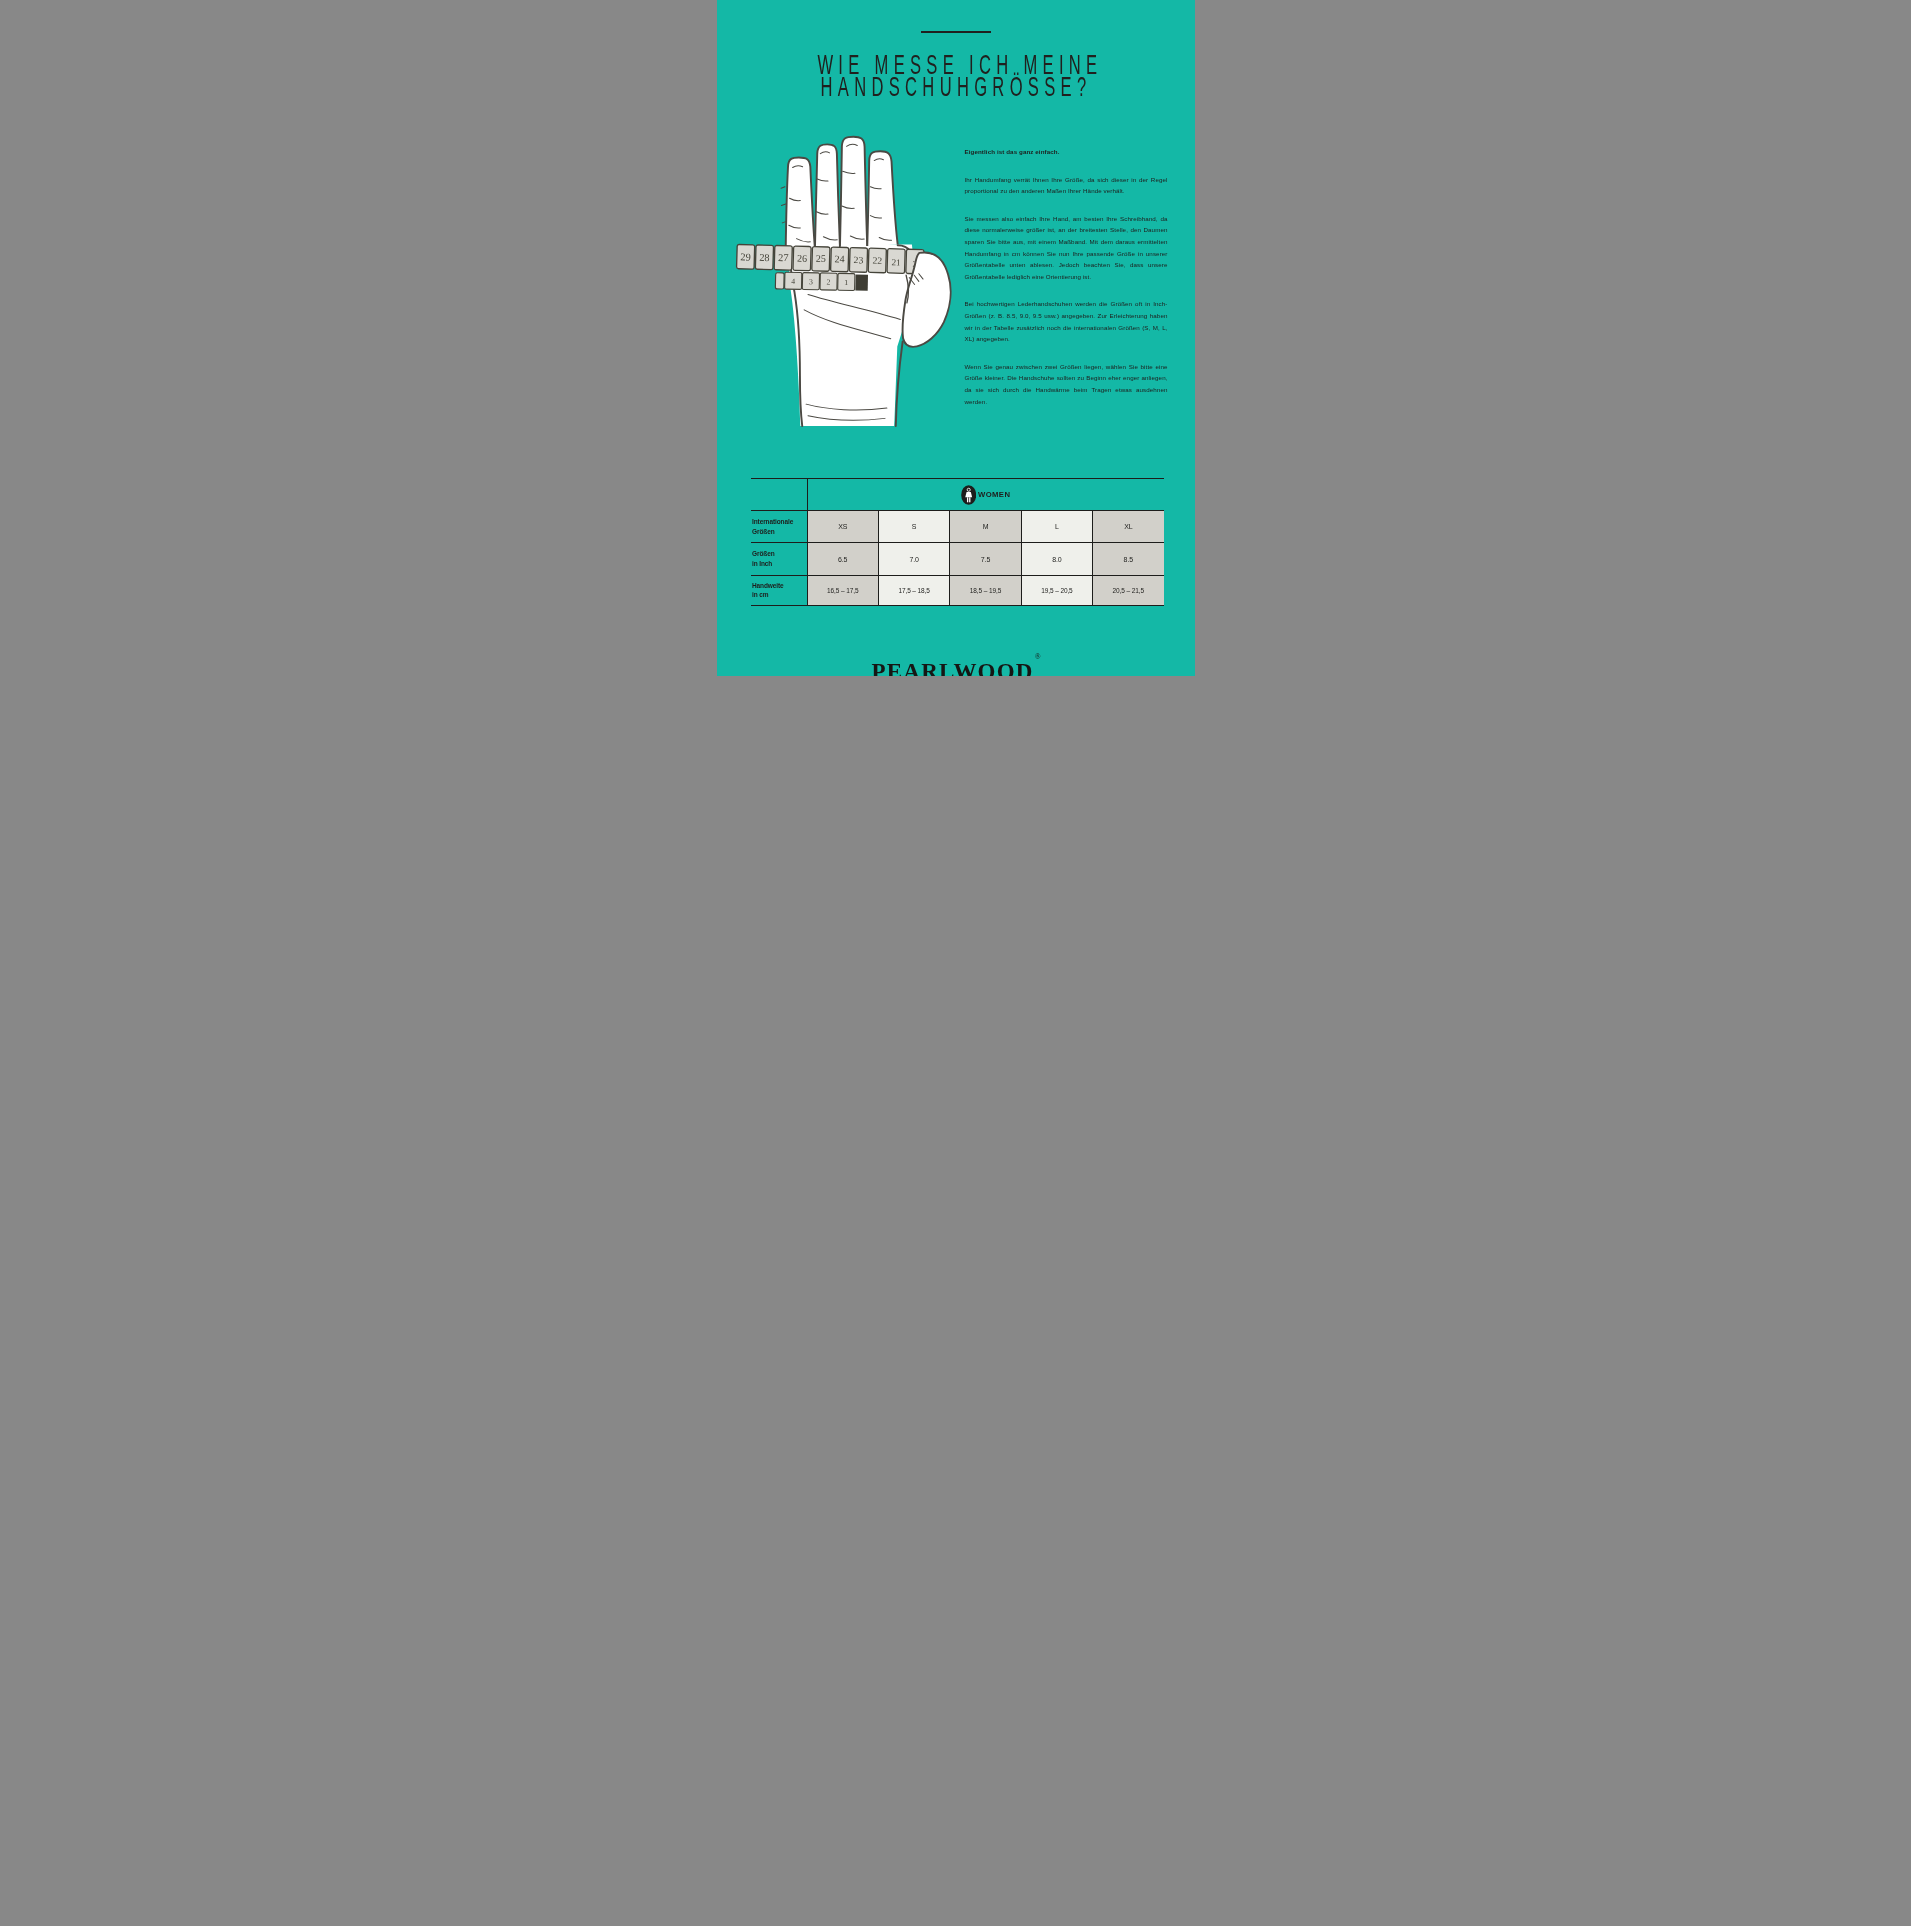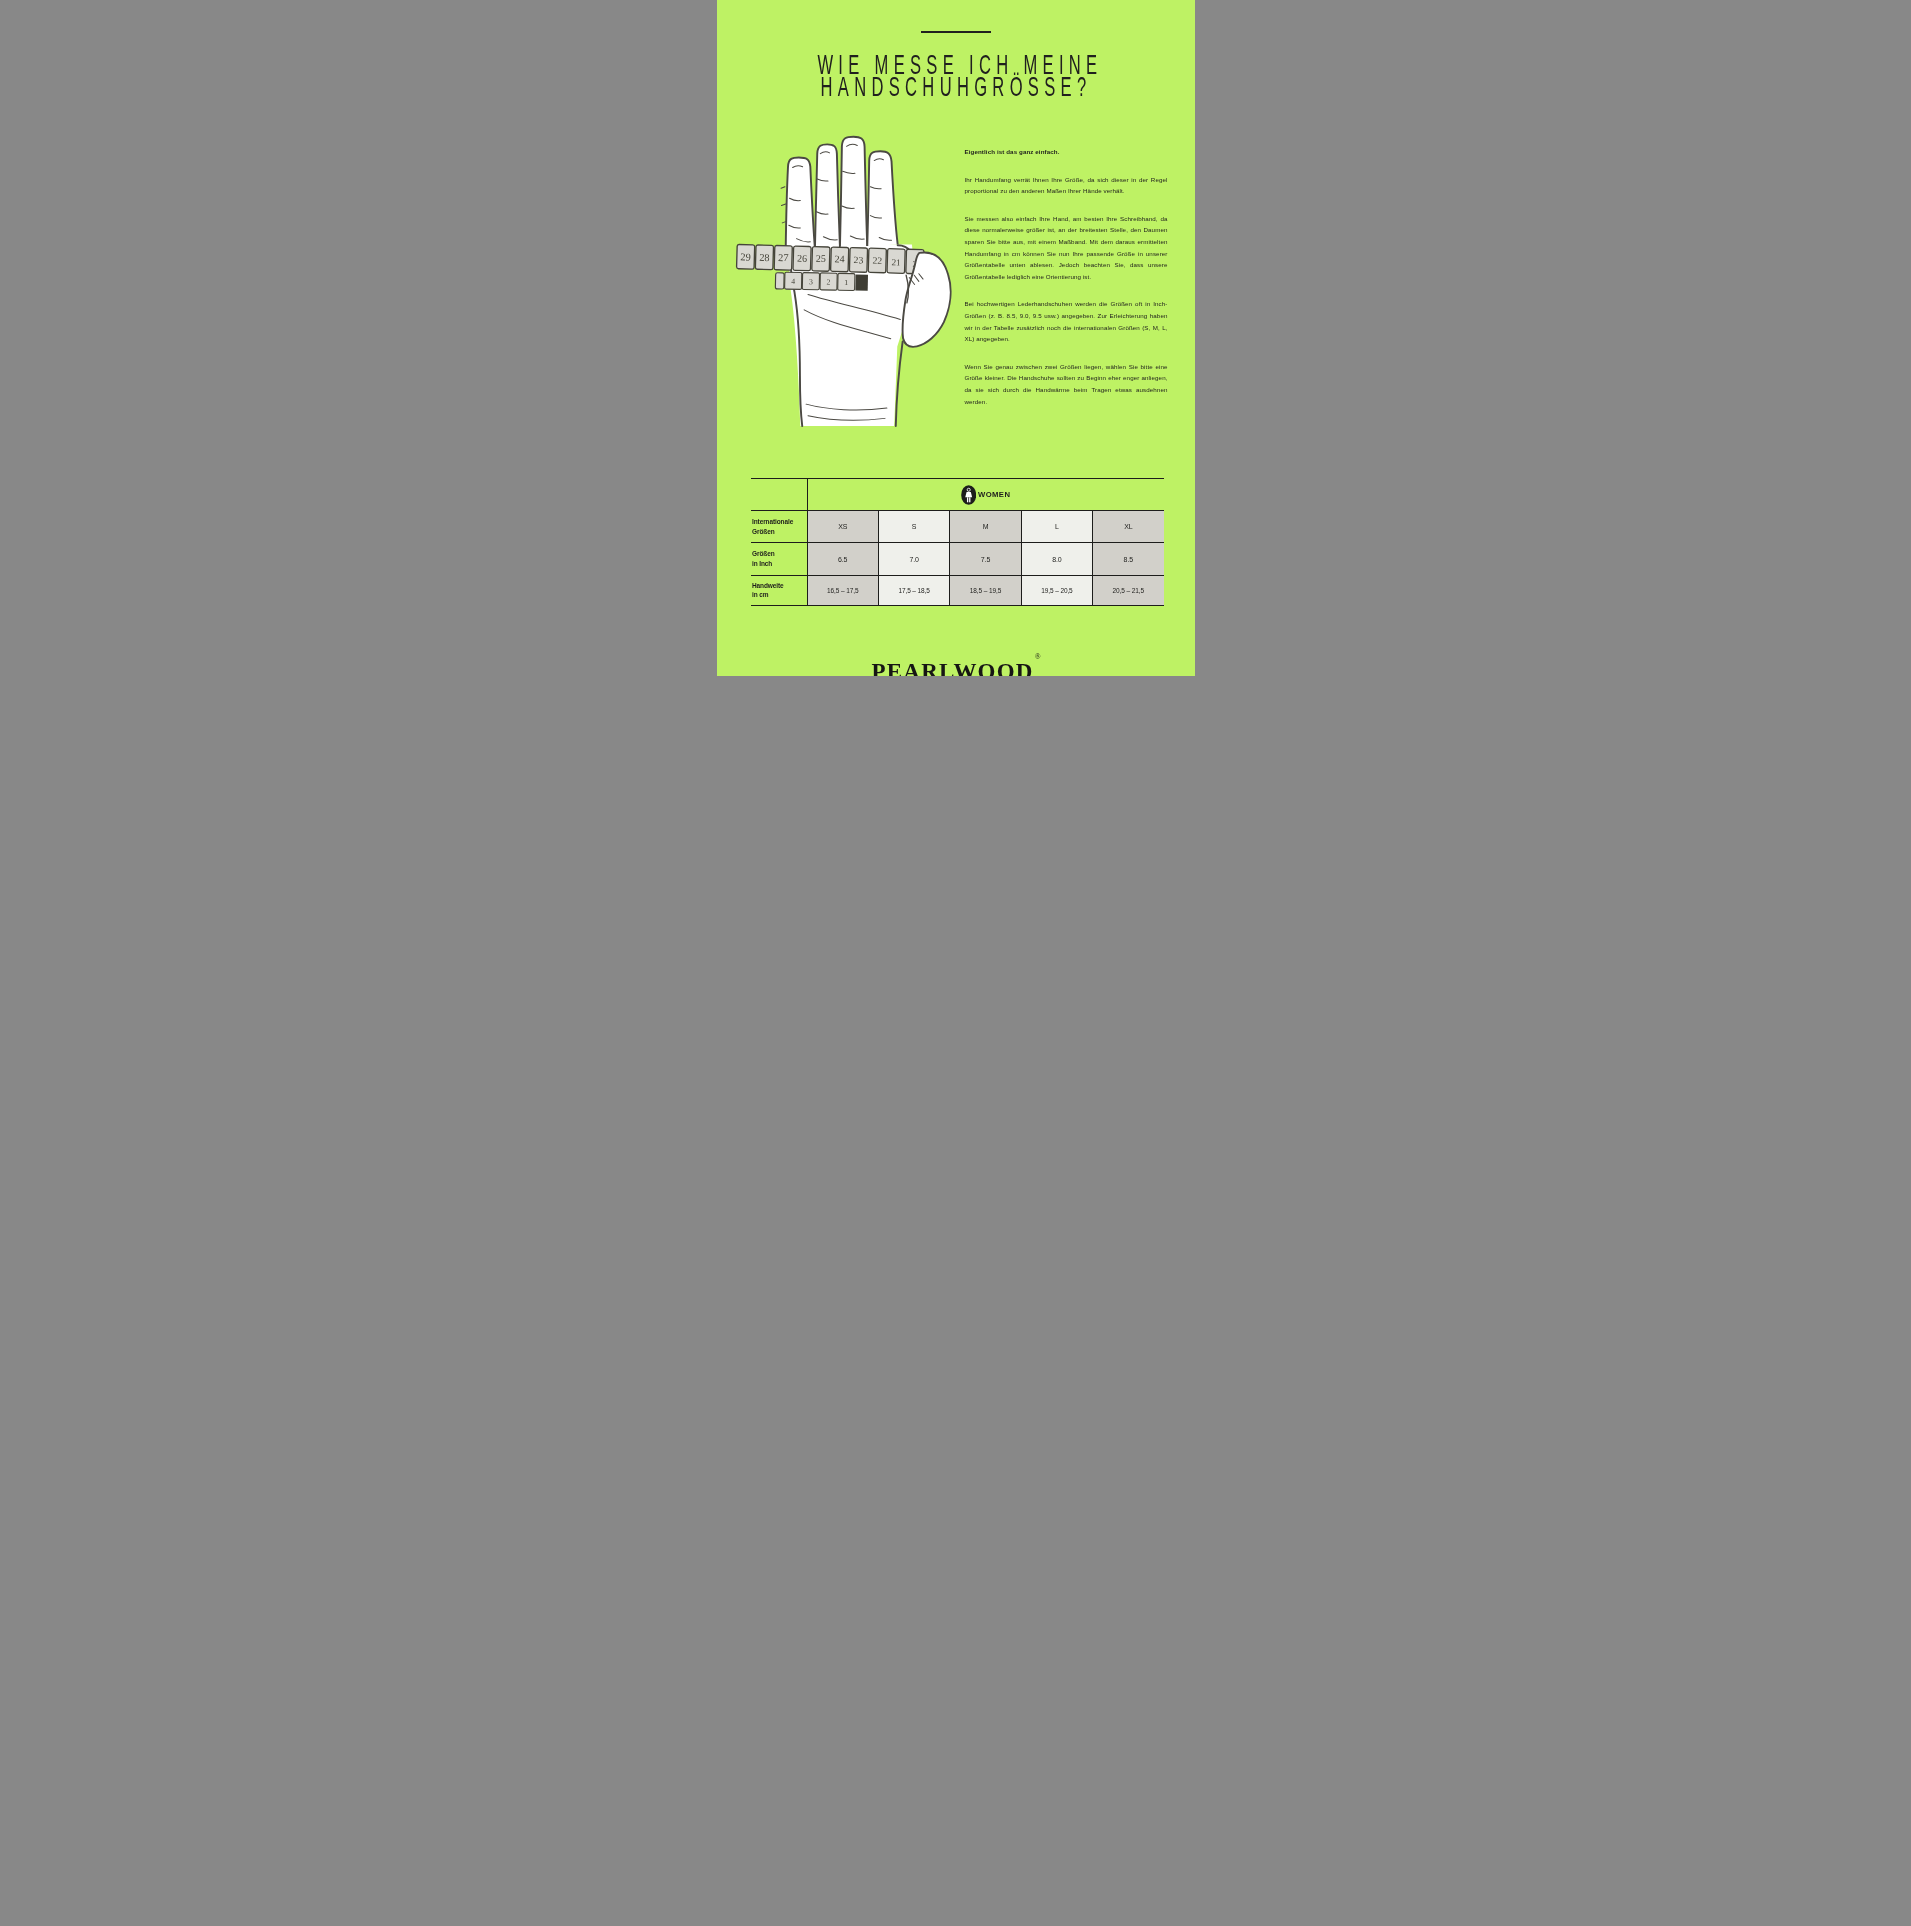--- a/index.html
+++ b/index.html
@@ -1,18 +1,18 @@
 <!DOCTYPE html>
 <html style="font-size:6.2px"><head>
 <meta charset="utf-8">
 <style>
   html,body{margin:0;padding:0;background:#888;}
   .page{
     position:relative; width:478px; height:676px; margin:0 auto;
-    background:#bef264; overflow:hidden;
+    background:#14b8a6; overflow:hidden;
     font-family:"Liberation Sans","DejaVu Sans",sans-serif; color:#1e1e1c;
   }
   .top-rule{
     position:absolute; top:31px; left:50%; transform:translateX(-50%);
     width:70px; height:1.5px; background:#20201e;
   }
   .title{
     position:absolute; top:53px; left:0; width:100%; margin:0;
     text-align:center; font-weight:400; color:#20201e;
     font-size:28.5px; line-height:22px; letter-spacing:9.2px; white-space:nowrap;

